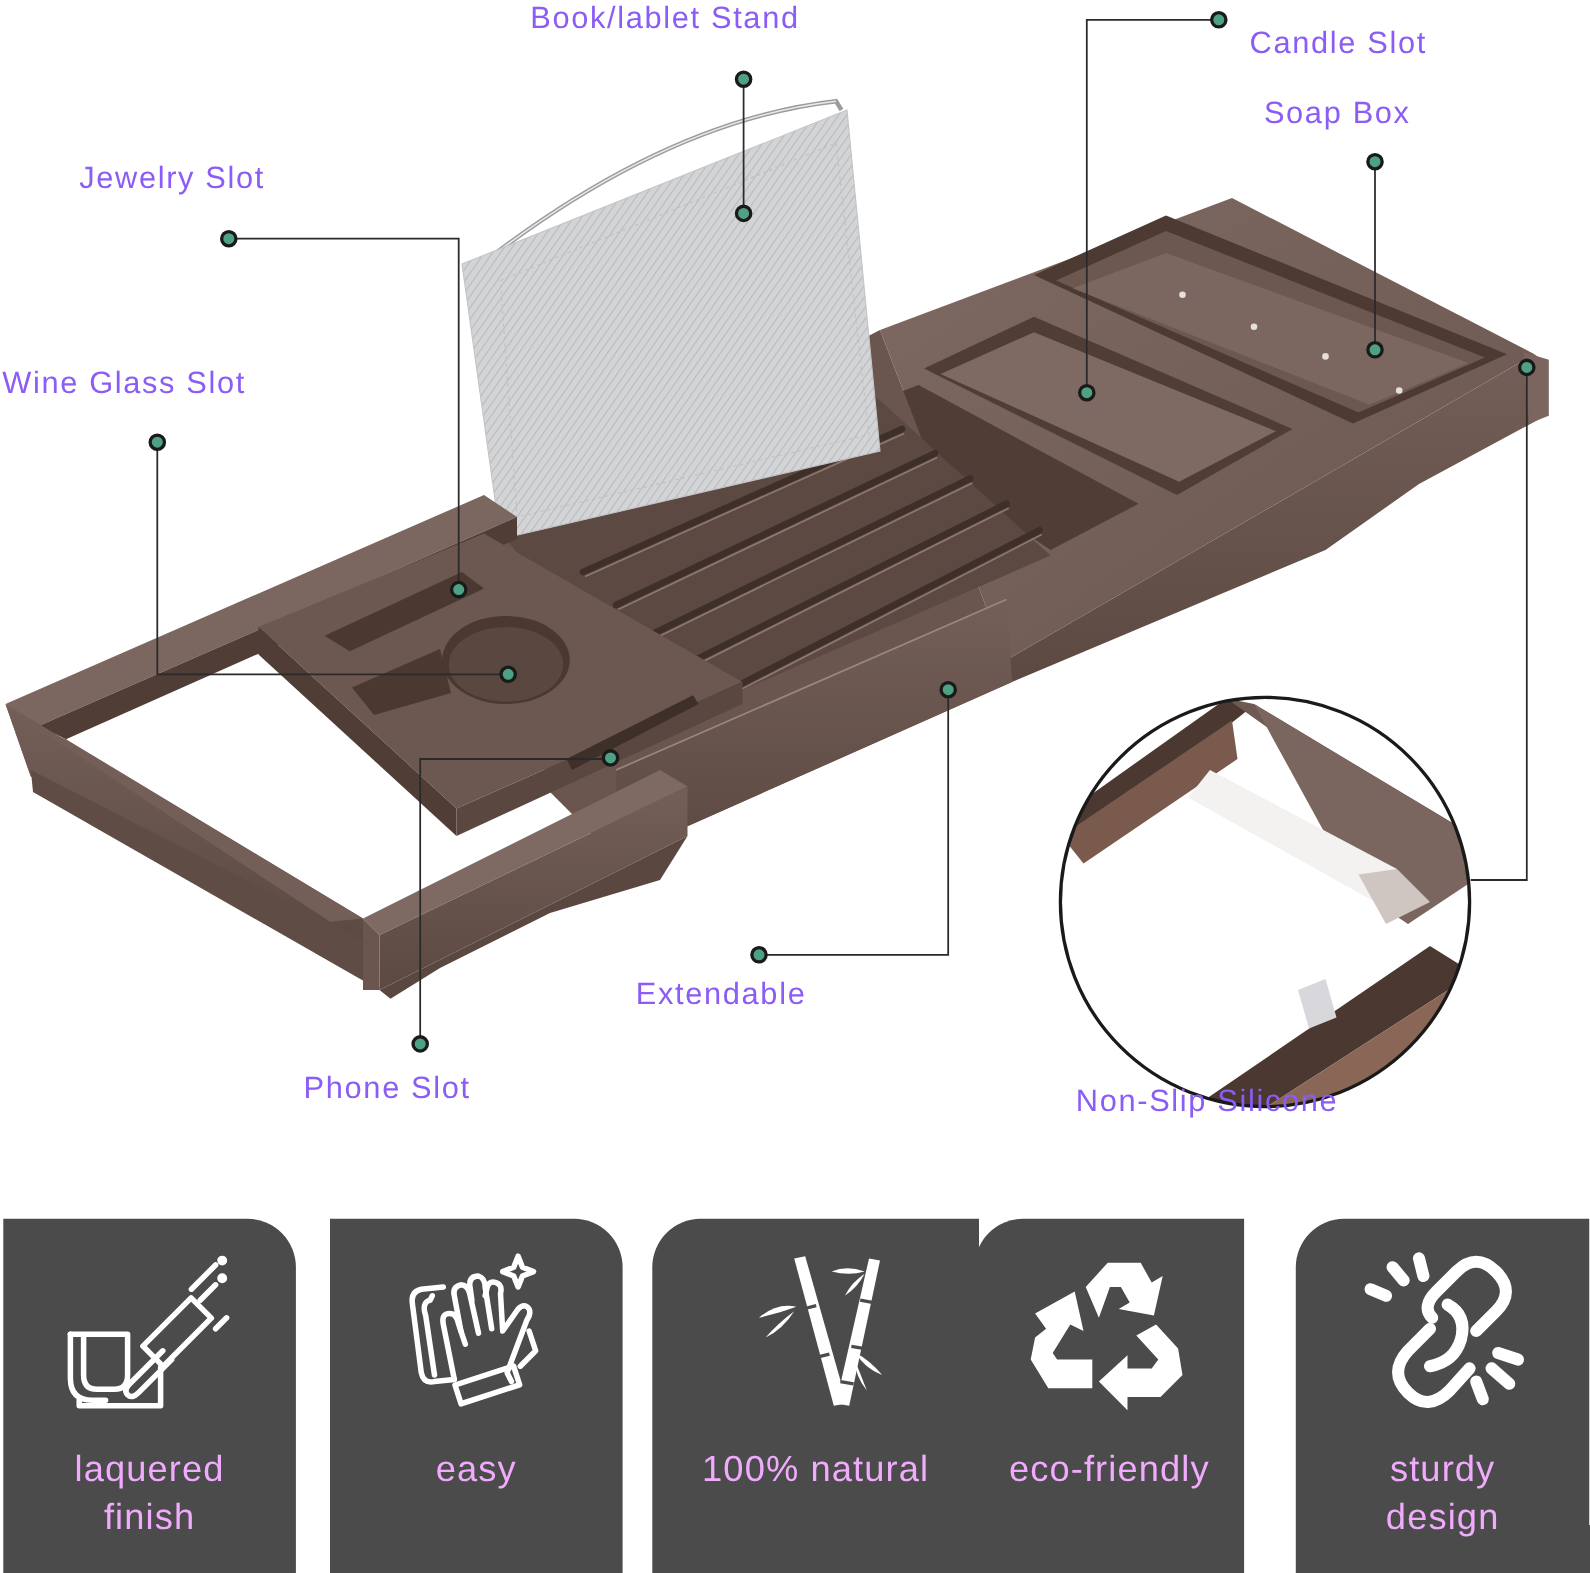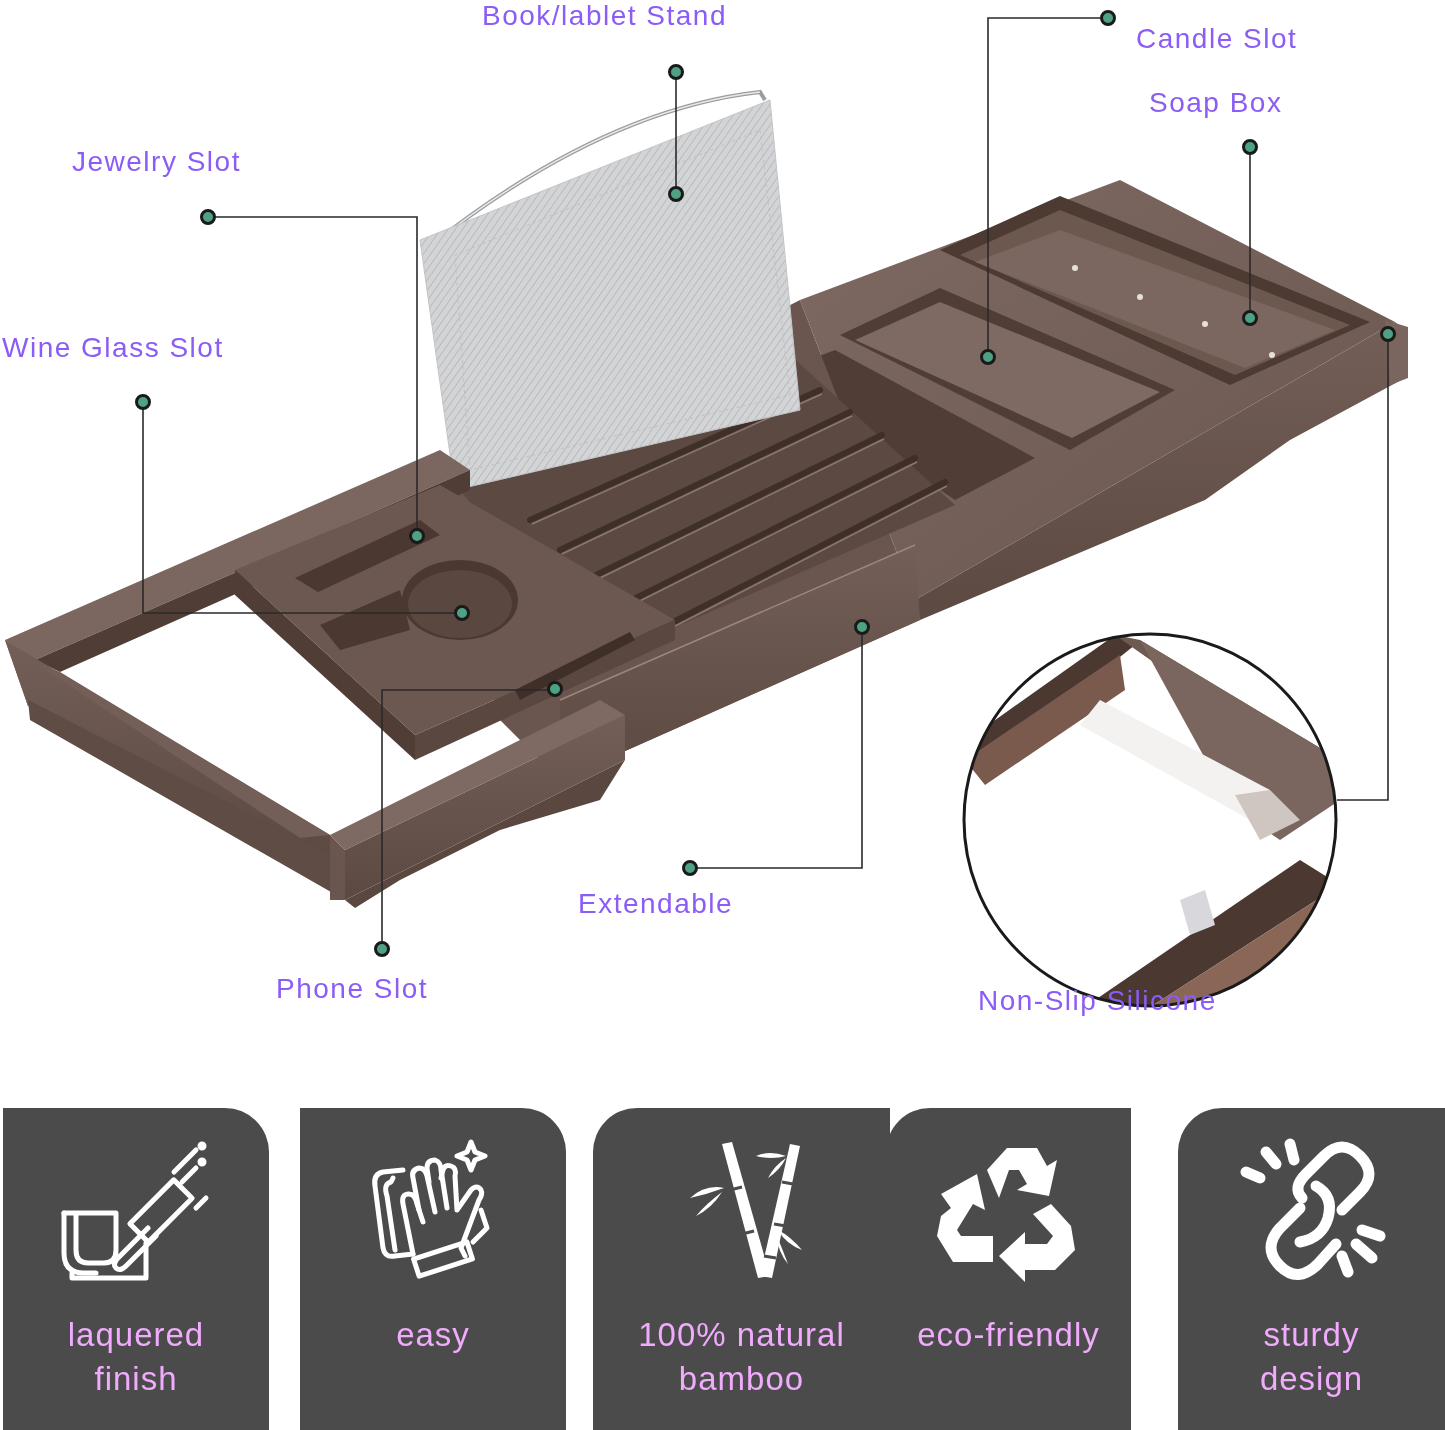--- a/index.html
+++ b/index.html
@@ -245,21 +245,20 @@
         <path d="M62 50 Q44 46 28 60 Q46 56 62 50 Z"></path>
         <path d="M60 54 Q44 66 34 78 Q50 70 60 54 Z"></path>
         <path d="M124 18 Q108 12 94 18 Q110 22 124 18 Z"></path>
         <path d="M124 20 Q112 28 106 40 Q118 32 124 20 Z"></path>
         <path d="M116 92 Q128 98 140 112 Q124 106 116 92 Z"></path>
         <path d="M114 96 Q120 110 126 126 Q116 114 114 96 Z"></path>
       </g>
     </svg>
     <div class="tile-text">
       <span>100% natural</span>
-      <span>bamboo</span>
     </div>
   </div>
 
   <div class="tile round-left" style="left:886px; width:245px;">
     <svg class="tile-icon" viewBox="0 0 160 150">
       <g fill="#fff">
         <polygon points="58,32 78,10 108,10 118,28 128,22 120,58 88,52 98,46 90,32 80,32 70,60"></polygon>
         <polygon points="122,66 142,88 146,112 126,132 96,132 96,144 70,118 96,94 96,106 118,106 124,98 104,76"></polygon>
         <polygon points="22,70 12,78 8,98 24,124 64,124 64,98 32,98 28,92 44,66 56,72 48,36 12,56"></polygon>
       </g>

